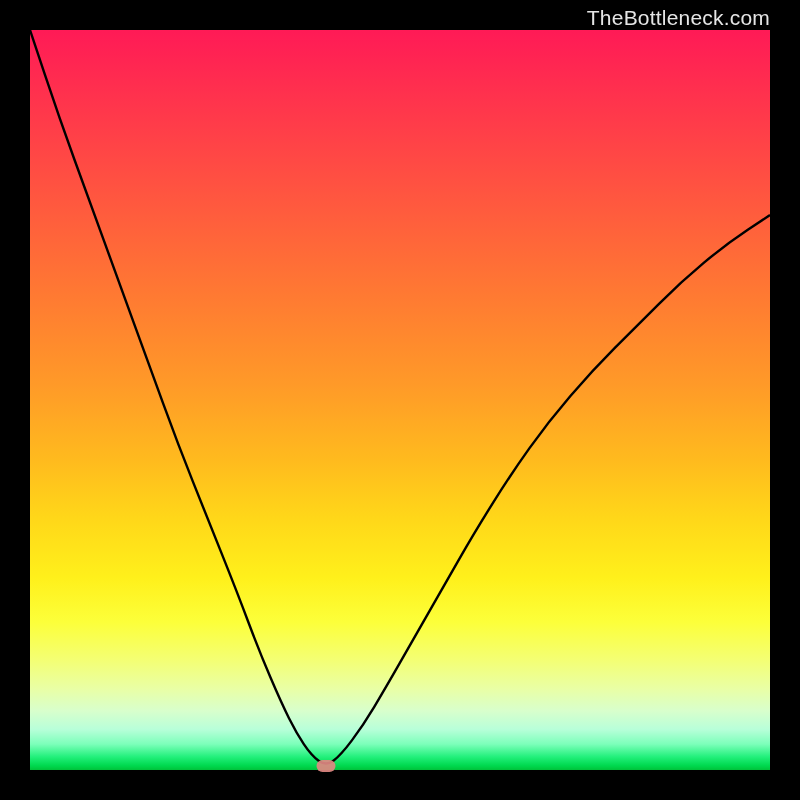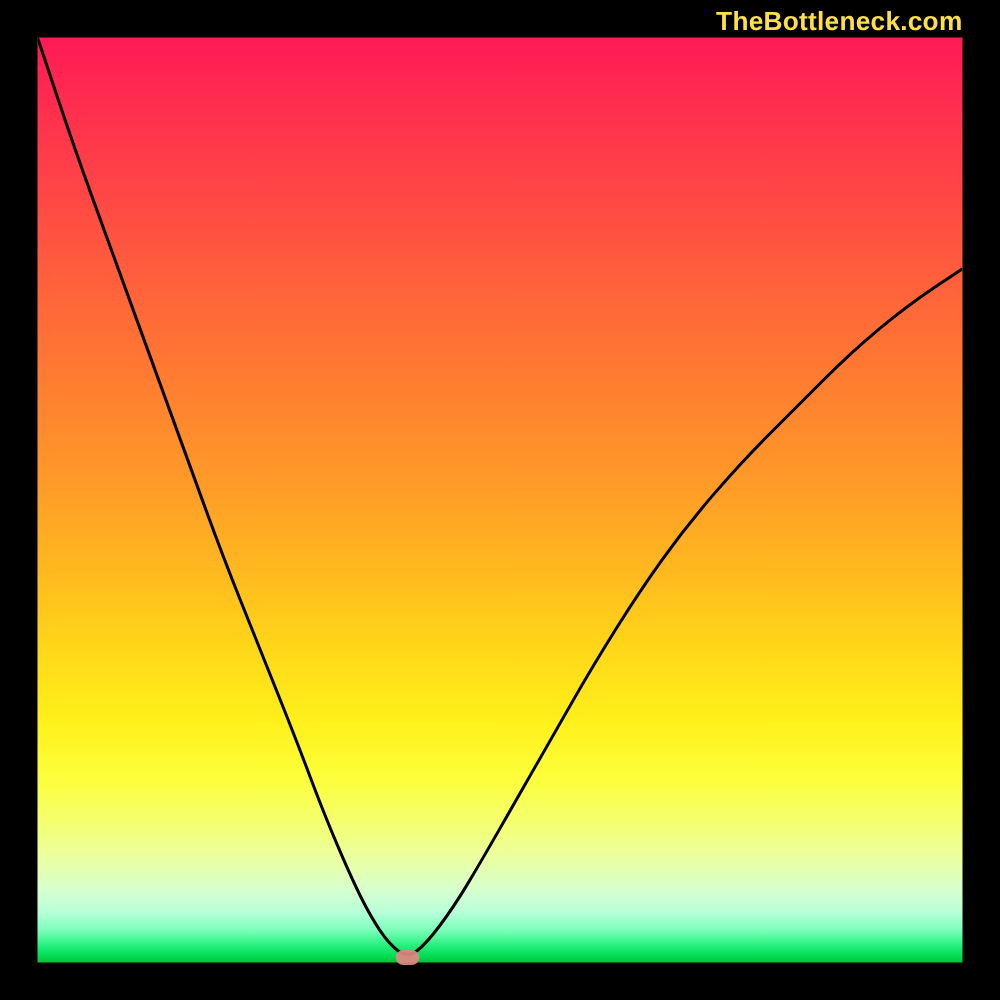--- a/index.html
+++ b/index.html
@@ -58,23 +58,23 @@
     height: 12px;
     border-radius: 6px;
     background: #e08882;
     opacity: 0.92;
     transform: translate(-50%, -50%);
   }
   .watermark {
     position: absolute;
     right: 30px;
     top: 6px;
-    color: #fde047;
+    color: #e5e5e5;
     font-size: 21px;
-    font-weight: 700;
+    font-weight: 400;
     letter-spacing: 0.2px;
     user-select: none;
   }
 </style>
 </head>
 <body>
 
 <div class="frame">
 
   <div class="watermark">TheBottleneck.com</div>

